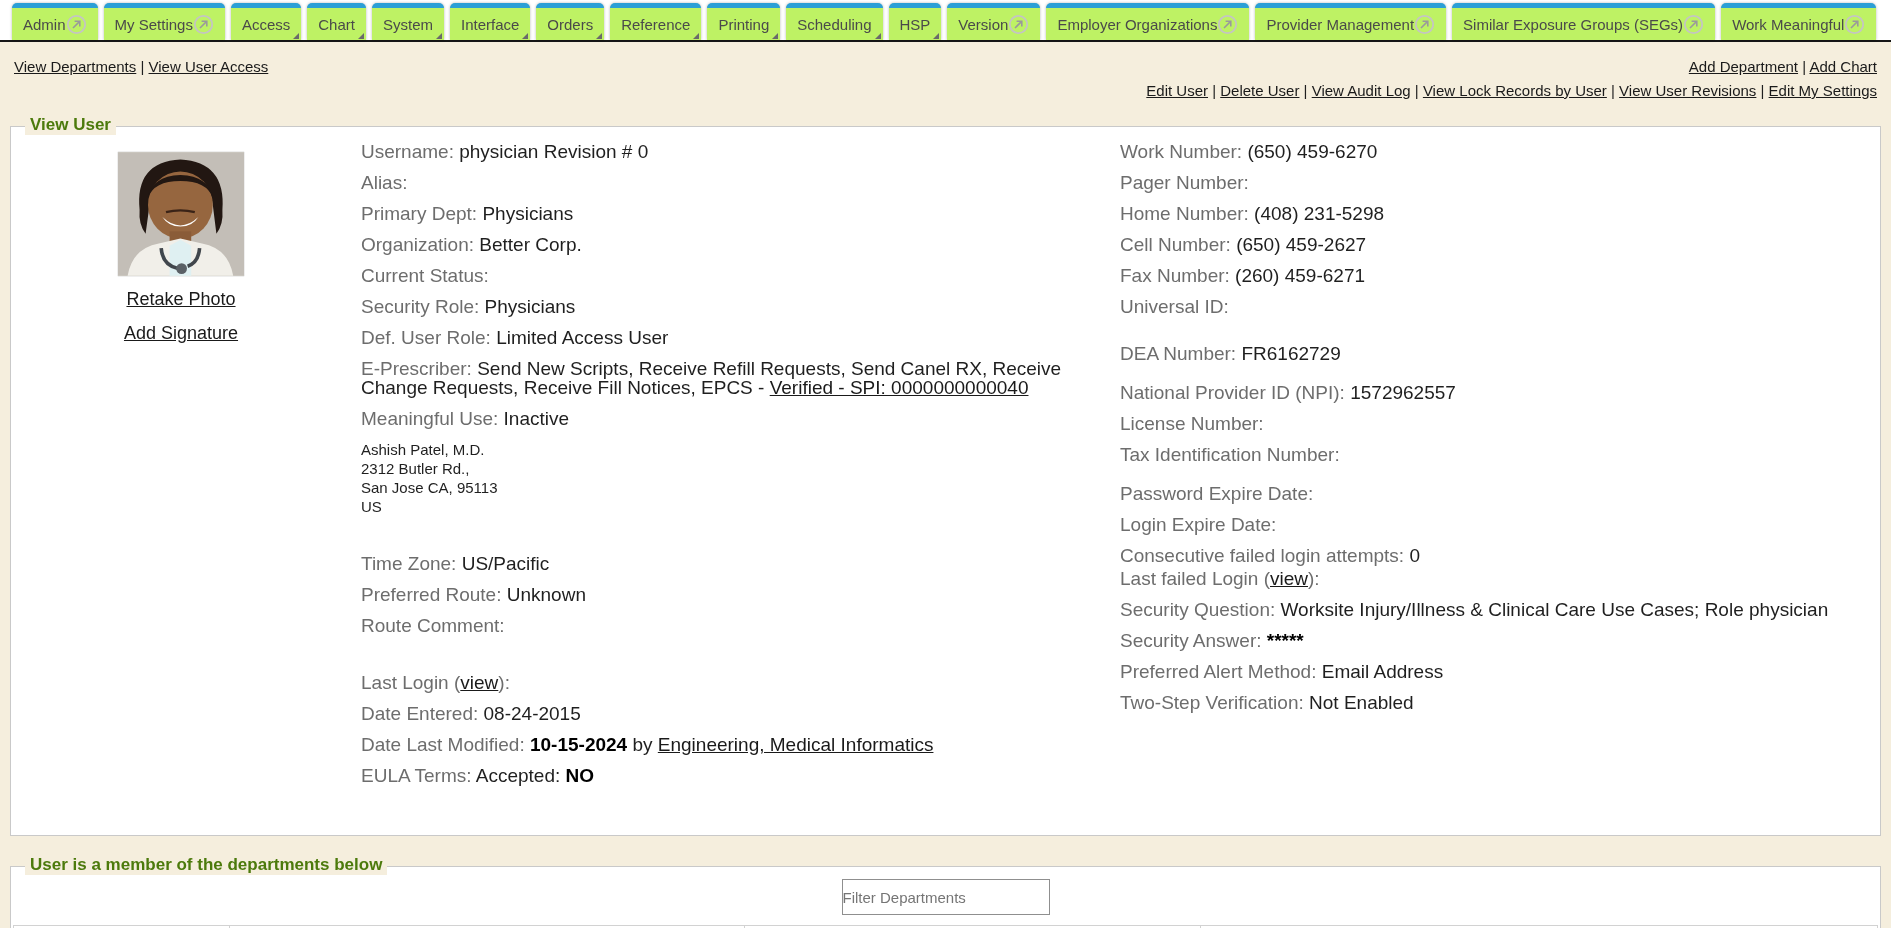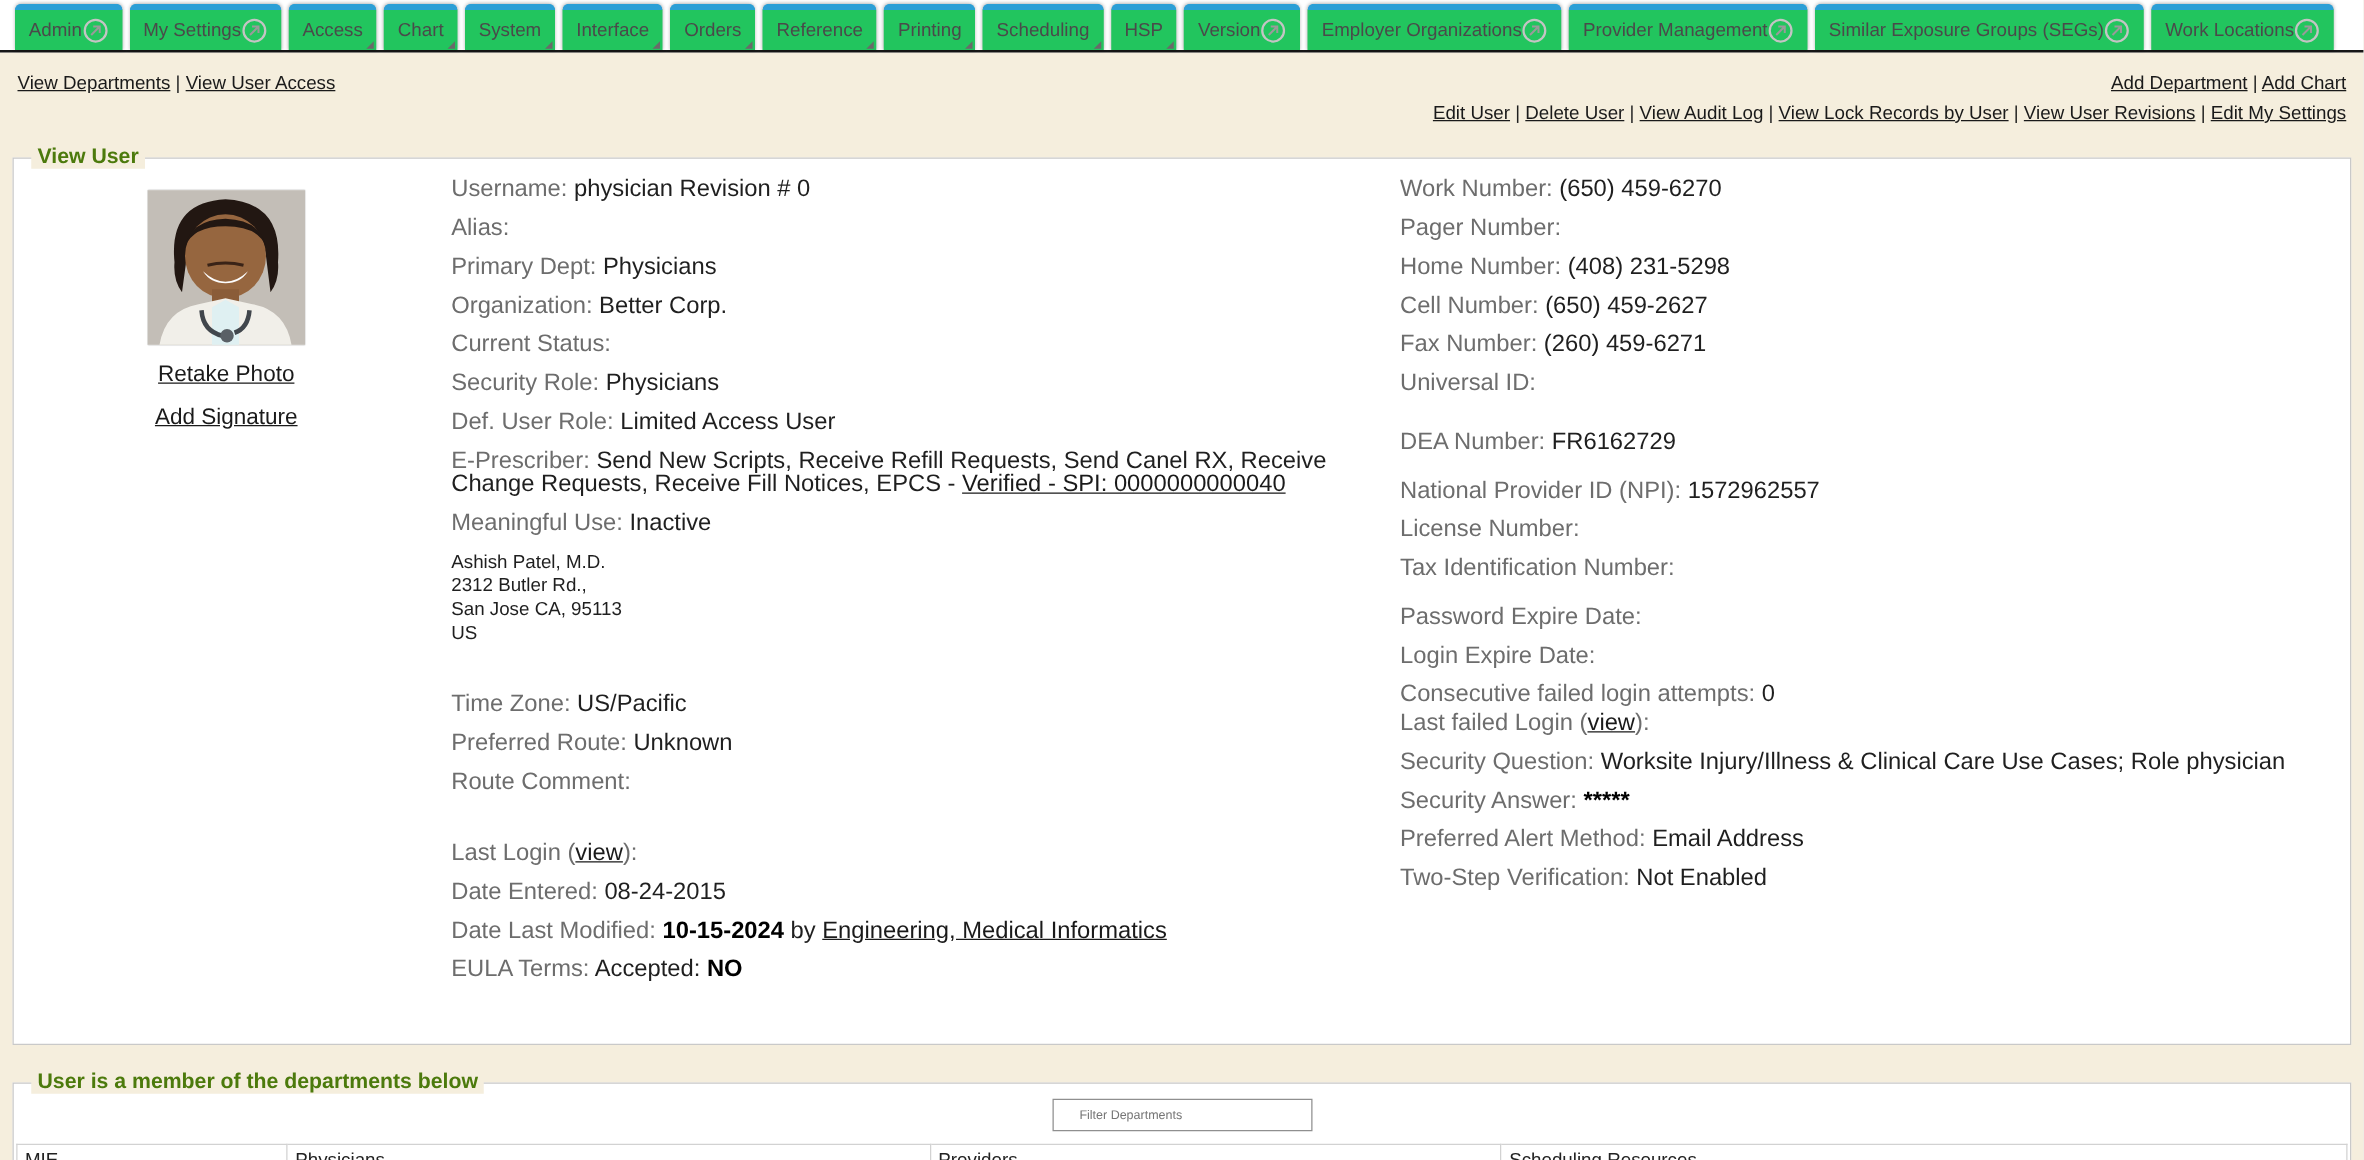--- a/index.html
+++ b/index.html
@@ -12,21 +12,21 @@
     --border:#c9c9c9;
   }
   *{box-sizing:border-box;margin:0;padding:0;}
   html,body{background:#e9e9e9;}
   body{font-family:"Liberation Sans","DejaVu Sans",sans-serif;}
   .page{width:1891px;height:928px;background:var(--beige);overflow:hidden;position:relative;}
 
   
   .topnav{background:#fff;height:42px;display:flex;align-items:stretch;padding:3px 0 0 12px;
           border-bottom:2px solid #161616;}
-  .tab{background:#22c55e;border-top:5px solid var(--accent);border-radius:5px 5px 0 0;
+  .tab{background:#bef264;border-top:5px solid var(--accent);border-radius:5px 5px 0 0;
        box-shadow:0 0 3px rgba(0,0,0,.28);display:flex;align-items:center;padding:16px 11px;
        margin-right:6px;position:relative;color:#4a4a4a;font-size:15px;white-space:nowrap;cursor:pointer;}
   .tab-label{pointer-events:none;}
   .corner{position:absolute;right:2px;bottom:1px;width:0;height:0;
           border-left:6px solid transparent;border-bottom:6px solid #6a6a6a;}
 
   
   .linksbar{display:flex;justify-content:space-between;padding:16px 14px 0 14px;font-size:15px;align-items:flex-end;}
   .linksbar2{text-align:right;padding:7px 14px 0 14px;font-size:15px;}
   a.tlink{color:var(--link);text-decoration:underline;}
@@ -50,22 +50,22 @@
   .field-row.tight{margin-bottom:4px;}
   .address-block{font-size:15px;line-height:19px;margin-bottom:12px;color:var(--dark);}
   .seg-label{color:var(--label);}
   .seg-value{color:var(--dark);}
   .seg-bold{color:#000;font-weight:bold;}
   a.seg-link{color:var(--link);text-decoration:underline;}
   .sp-s{height:8px;} .sp-m{height:16px;} .sp-l{height:26px;}
 
   
   .filter-wrap{text-align:center;margin:4px 0 10px 0;}
-  .filter-input{width:208px;height:26px;border:1px solid #8f8f8f;background:#fff;font-size:10px;
-                padding:0 21px;font-family:inherit;color:#333;}
+  .filter-input{width:208px;height:36px;border:1px solid #8f8f8f;background:#fff;font-size:15px;
+                padding:0 0;font-family:inherit;color:#333;}
   .filter-input::placeholder{color:#757575;opacity:1;}
   .dept-table{width:100%;border-collapse:collapse;table-layout:fixed;}
   .dept-table td{border:1px solid #d2d2d2;background:#fff;font-size:15px;color:#222;
                  padding:4px 6px 18px 6px;vertical-align:top;}
   .dept-c1{width:11.6%;} .dept-c2{width:27.6%;} .dept-c3{width:24.5%;} .dept-c4{width:36.3%;}
 </style>
 </head>
 <body>
 
 <div class="page">
@@ -143,21 +143,21 @@
         </svg>
       </div>
       <div class="tab">
         <span class="tab-label">Similar Exposure Groups (SEGs)</span>
         <svg width="21" height="21" viewBox="0 0 21 21">
           <circle cx="10.5" cy="10.5" r="8.7" fill="none" stroke="#c4c4c4" stroke-width="1.8"></circle>
           <path d="M7 14 L13.4 7.6 M8.6 7.2 H13.8 V12.4" stroke="#9a9a9a" stroke-width="1.6" fill="none"></path>
         </svg>
       </div>
       <div class="tab">
-        <span class="tab-label">Work Locations</span>
+        <span class="tab-label">Work Meaningful</span>
         <svg width="21" height="21" viewBox="0 0 21 21">
           <circle cx="10.5" cy="10.5" r="8.7" fill="none" stroke="#c4c4c4" stroke-width="1.8"></circle>
           <path d="M7 14 L13.4 7.6 M8.6 7.2 H13.8 V12.4" stroke="#9a9a9a" stroke-width="1.6" fill="none"></path>
         </svg>
       </div>
     </div>
 
   <div class="linksbar">
     <span><a class="tlink" href="#">View Departments</a><span class="sep"> | </span><a class="tlink" href="#">View User Access</a></span>
     <span><a class="tlink" href="#">Add Department</a><span class="sep"> | </span><a class="tlink" href="#">Add Chart</a></span>

